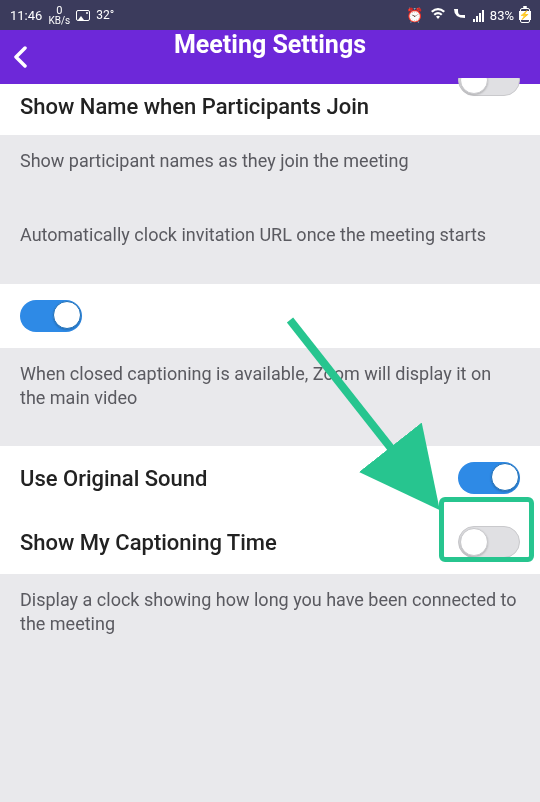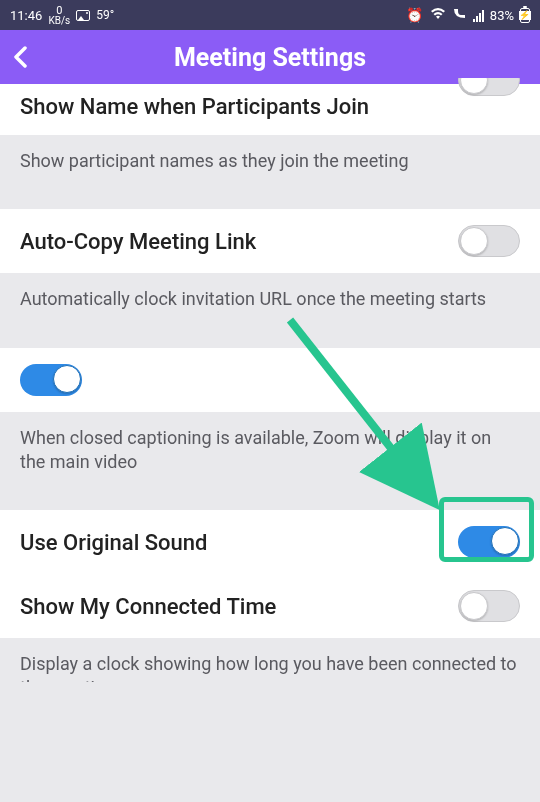--- a/index.html
+++ b/index.html
@@ -5,21 +5,21 @@
   * { margin: 0; padding: 0; box-sizing: border-box; }
   html, body { width: 540px; height: 802px; font-family: -apple-system, BlinkMacSystemFont, "Segoe UI", Roboto, Helvetica, Arial, sans-serif; background: #e9e9ec; }
   .status-bar { background: #3b3b5c; color: #fff; height: 30px; display: flex; align-items: center; justify-content: space-between; padding: 0 10px; font-size: 13px; }
   .status-left, .status-right { display: flex; align-items: center; gap: 6px; }
   .kb-wrap { display: flex; flex-direction: column; align-items: center; line-height: 1; }
   .kb-top { font-size: 11px; }
   .kb-bot { font-size: 10px; }
   .pic-icon { width: 14px; height: 11px; border: 1.5px solid #fff; border-radius: 2px; position: relative; }
   .pic-icon::before { content: ""; position: absolute; bottom: 0; left: 1px; width: 0; height: 0; border-left: 3px solid transparent; border-right: 3px solid transparent; border-bottom: 4px solid #fff; }
   .pic-icon::after { content: ""; position: absolute; top: 1px; right: 1px; width: 2px; height: 2px; border-radius: 50%; background: #fff; }
-  .header { background: #8b5cf6; color: #fff; height: 54px; display: flex; align-items: center; position: relative; }
+  .header { background: #6d28d9; color: #fff; height: 54px; display: flex; position: relative; }
   .back-btn { width: 40px; height: 54px; display: flex; align-items: center; justify-content: center; cursor: pointer; }
   .header-title { position: absolute; left: 0; right: 0; text-align: center; font-size: 25px; font-weight: 700; pointer-events: none; }
   .row-title { background: #fff; padding: 16px 20px; display: flex; align-items: center; justify-content: space-between; }
   .row-title-text { font-size: 22px; font-weight: 500; color: #222; }
   .row-desc { background: #e9e9ec; padding: 14px 20px 36px 20px; color: #5a5a60; font-size: 18px; line-height: 1.35; }
   .toggle { width: 62px; height: 32px; border-radius: 16px; position: relative; cursor: pointer; flex-shrink: 0; }
   .toggle.off { background: #e0e0e3; border: 1px solid #c9c9cc; }
   .toggle.on { background: #2e8ae6; }
   .knob { width: 28px; height: 28px; border-radius: 50%; background: #fff; position: absolute; top: 1px; box-shadow: 0 1px 2px rgba(0,0,0,0.2); border: 1px solid #c9c9cc; }
   .toggle.off .knob { left: 1px; }
@@ -42,21 +42,21 @@
 <div class="page">
 
 <div class="status-bar">
   <div class="status-left">
     <span>11:46</span>
     <span class="kb-wrap">
       <span class="kb-top">0</span>
       <span class="kb-bot">KB/s</span>
     </span>
     <span class="pic-icon"></span>
-    <span style="font-size:12px">59°</span>
+    <span style="font-size:12px">32°</span>
   </div>
   <div class="status-right">
     <span style="font-size:14px">⏰</span>
     <span>
       <svg width="16" height="12" viewBox="0 0 16 12">
             <path d="M8 11 L6 8.5 Q8 7 10 8.5 Z M3.5 6 Q8 2 12.5 6 L11 7.5 Q8 5 5 7.5 Z M1 3 Q8 -3 15 3 L13.5 4.5 Q8 0 2.5 4.5 Z" fill="#fff"></path>
           </svg>
     </span>
     <span>
       <svg width="15" height="13" viewBox="0 0 15 13">
@@ -88,44 +88,38 @@
 <div class="row-title first">
   <div class="row-title-text">Show Name when Participants Join</div>
   <div class="half-toggle-wrap">
     <div class="toggle off">
           <div class="knob"></div>
         </div>
   </div>
 </div>
 <div class="row-desc">Show participant names as they join the meeting</div>
 
-<div class="row-title">
-  <div class="row-title-text">Auto-Copy Meeting Link</div>
-  <div class="toggle off">
-        <div class="knob"></div>
-      </div>
-</div>
 <div class="row-desc">Automatically clock invitation URL once the meeting starts</div>
 
 <div class="row-title">
   <div class="toggle on">
         <div class="knob"></div>
       </div>
 </div>
 <div class="row-desc">When closed captioning is available, Zoom will display it on the main video</div>
 
 <div class="row-title">
   <div class="row-title-text">Use Original Sound</div>
   <div class="toggle on">
         <div class="knob"></div>
       </div>
 </div>
 
 <div class="row-title">
-  <div class="row-title-text">Show My Connected Time</div>
+  <div class="row-title-text">Show My Captioning Time</div>
   <div class="toggle off">
         <div class="knob"></div>
       </div>
 </div>
 <div class="row-desc">Display a clock showing how long you have been connected to the meeting</div>
 
 <div class="highlight-box"></div>
 <svg class="arrow-svg" width="170" height="200">
   <defs>
     <marker id="ah" markerWidth="10" markerHeight="10" refX="6" refY="5" orient="auto">

